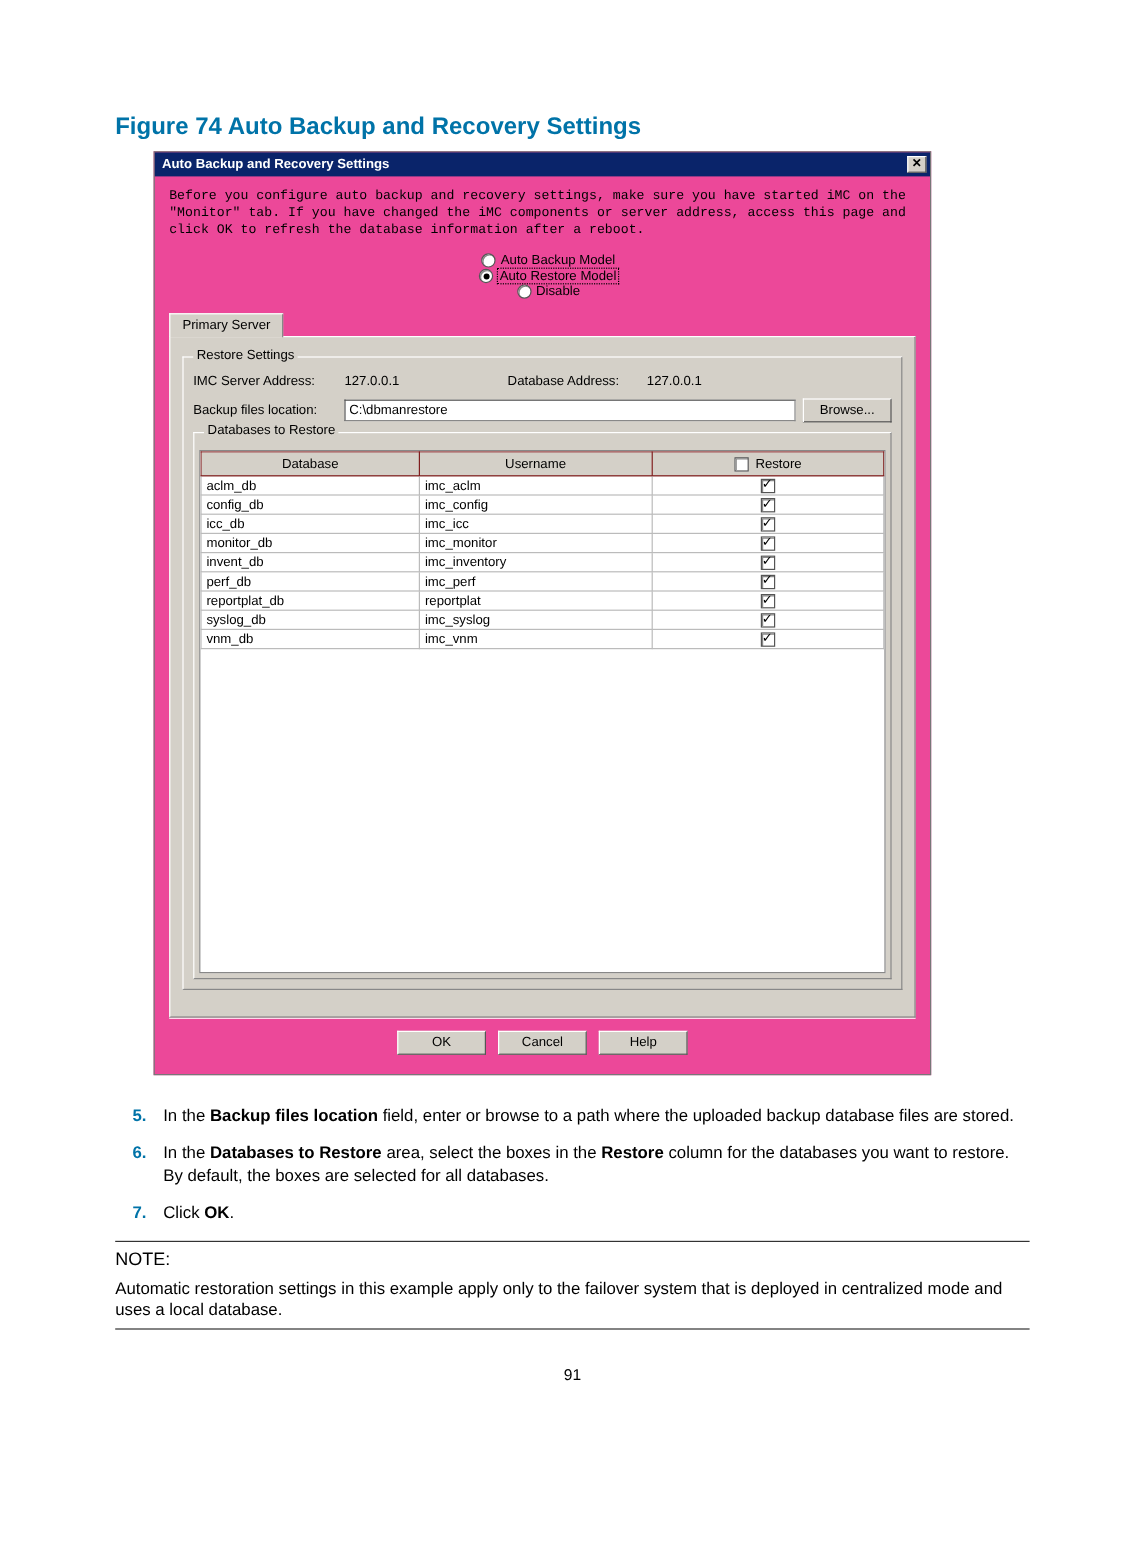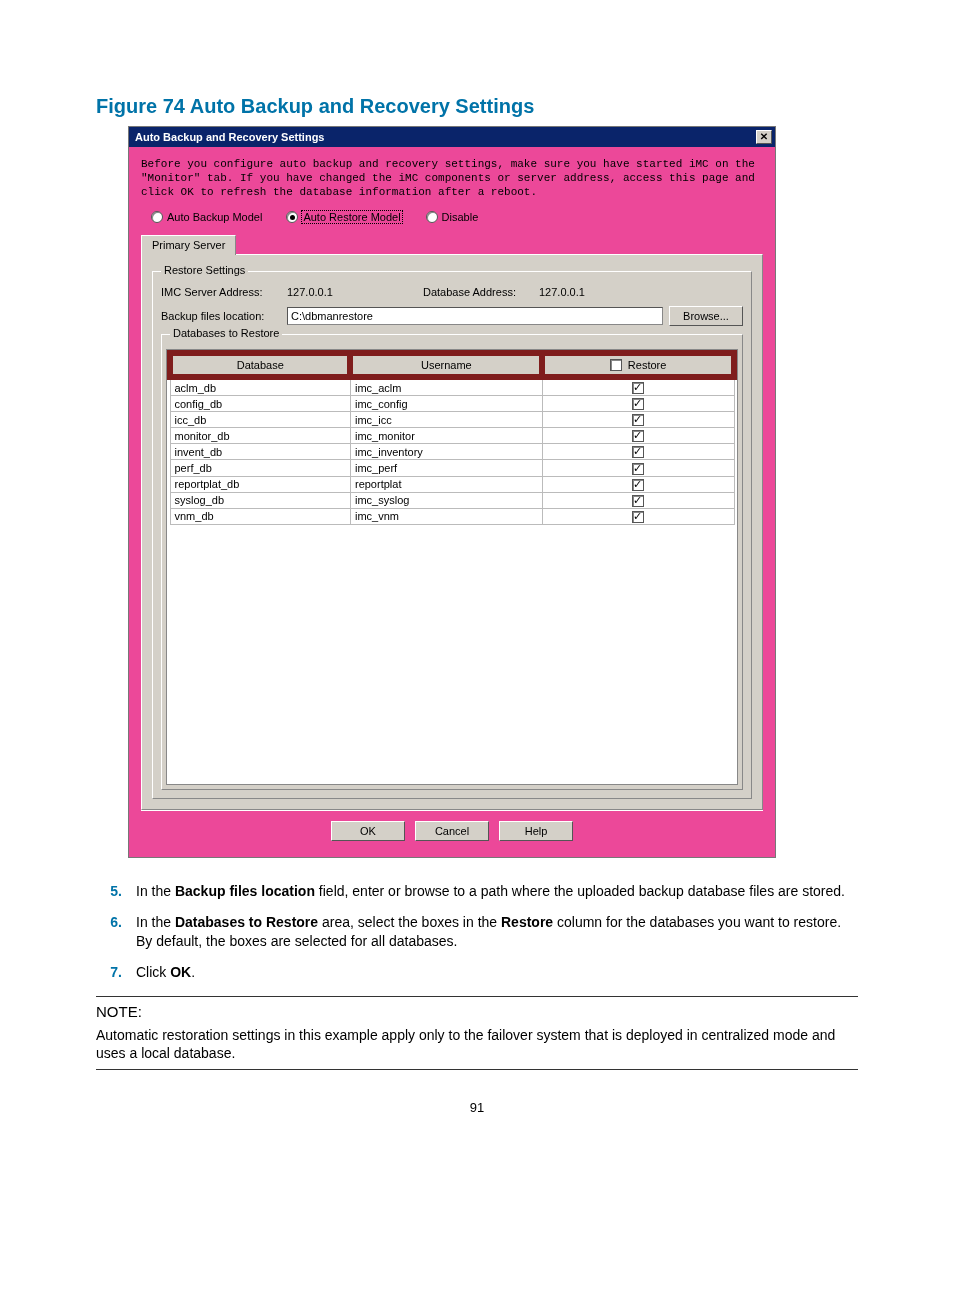--- a/index.html
+++ b/index.html
@@ -55,23 +55,24 @@
     padding: 10px 12px 10px 12px;
   }
   .intro {
     font-size: 11px;
     line-height: 14px;
     margin-bottom: 12px;
     font-family: Liberation Mono, monospace;
   }
   .radio-row {
     display: flex;
-    gap: 24px;
+    gap: 1px;
     align-items: center;
     margin: 6px 0 12px 10px;
+    flex-direction: column;
   }
   .radio-item {
     display: flex;
     align-items: center;
     gap: 4px;
     cursor: pointer;
   }
   .radio-circle {
     width: 12px; height:12px;
     border-radius:50%;
@@ -102,21 +103,21 @@
     border-top-color:#fff;
     border-left-color:#fff;
   }
   .fieldset {
     border:1px solid #888;
     border-top-color:#fff;
     border-left-color:#fff;
     background:#d4d0c8;
     position:relative;
     margin-top:-1px;
-    padding: 12px 10px 10px 10px;
+    padding: 12px 10px 22px 10px;
   }
   .group {
     border:1px solid #888;
     border-top-color:#fff;
     border-left-color:#fff;
     margin: 4px 0 0 0;
     padding: 14px 8px 8px 8px;
     position: relative;
   }
   .group-legend {
@@ -168,21 +169,21 @@
   }
   .db-table {
     width:100%;
     border-collapse: collapse;
     background:#fff;
     border:1px solid #888;
     font-size:11px;
   }
   .db-table thead th {
     background:#d4d0c8;
-    border:6px solid #7f1d1d;
+    border:1px solid #7f1d1d;
     padding: 3px 6px;
     font-weight: normal;
     text-align:center;
     height: 20px;
   }
   .db-table tbody td {
     border:1px solid #bbb;
     padding: 1px 4px;
     height: 16px;
     text-align:left;

